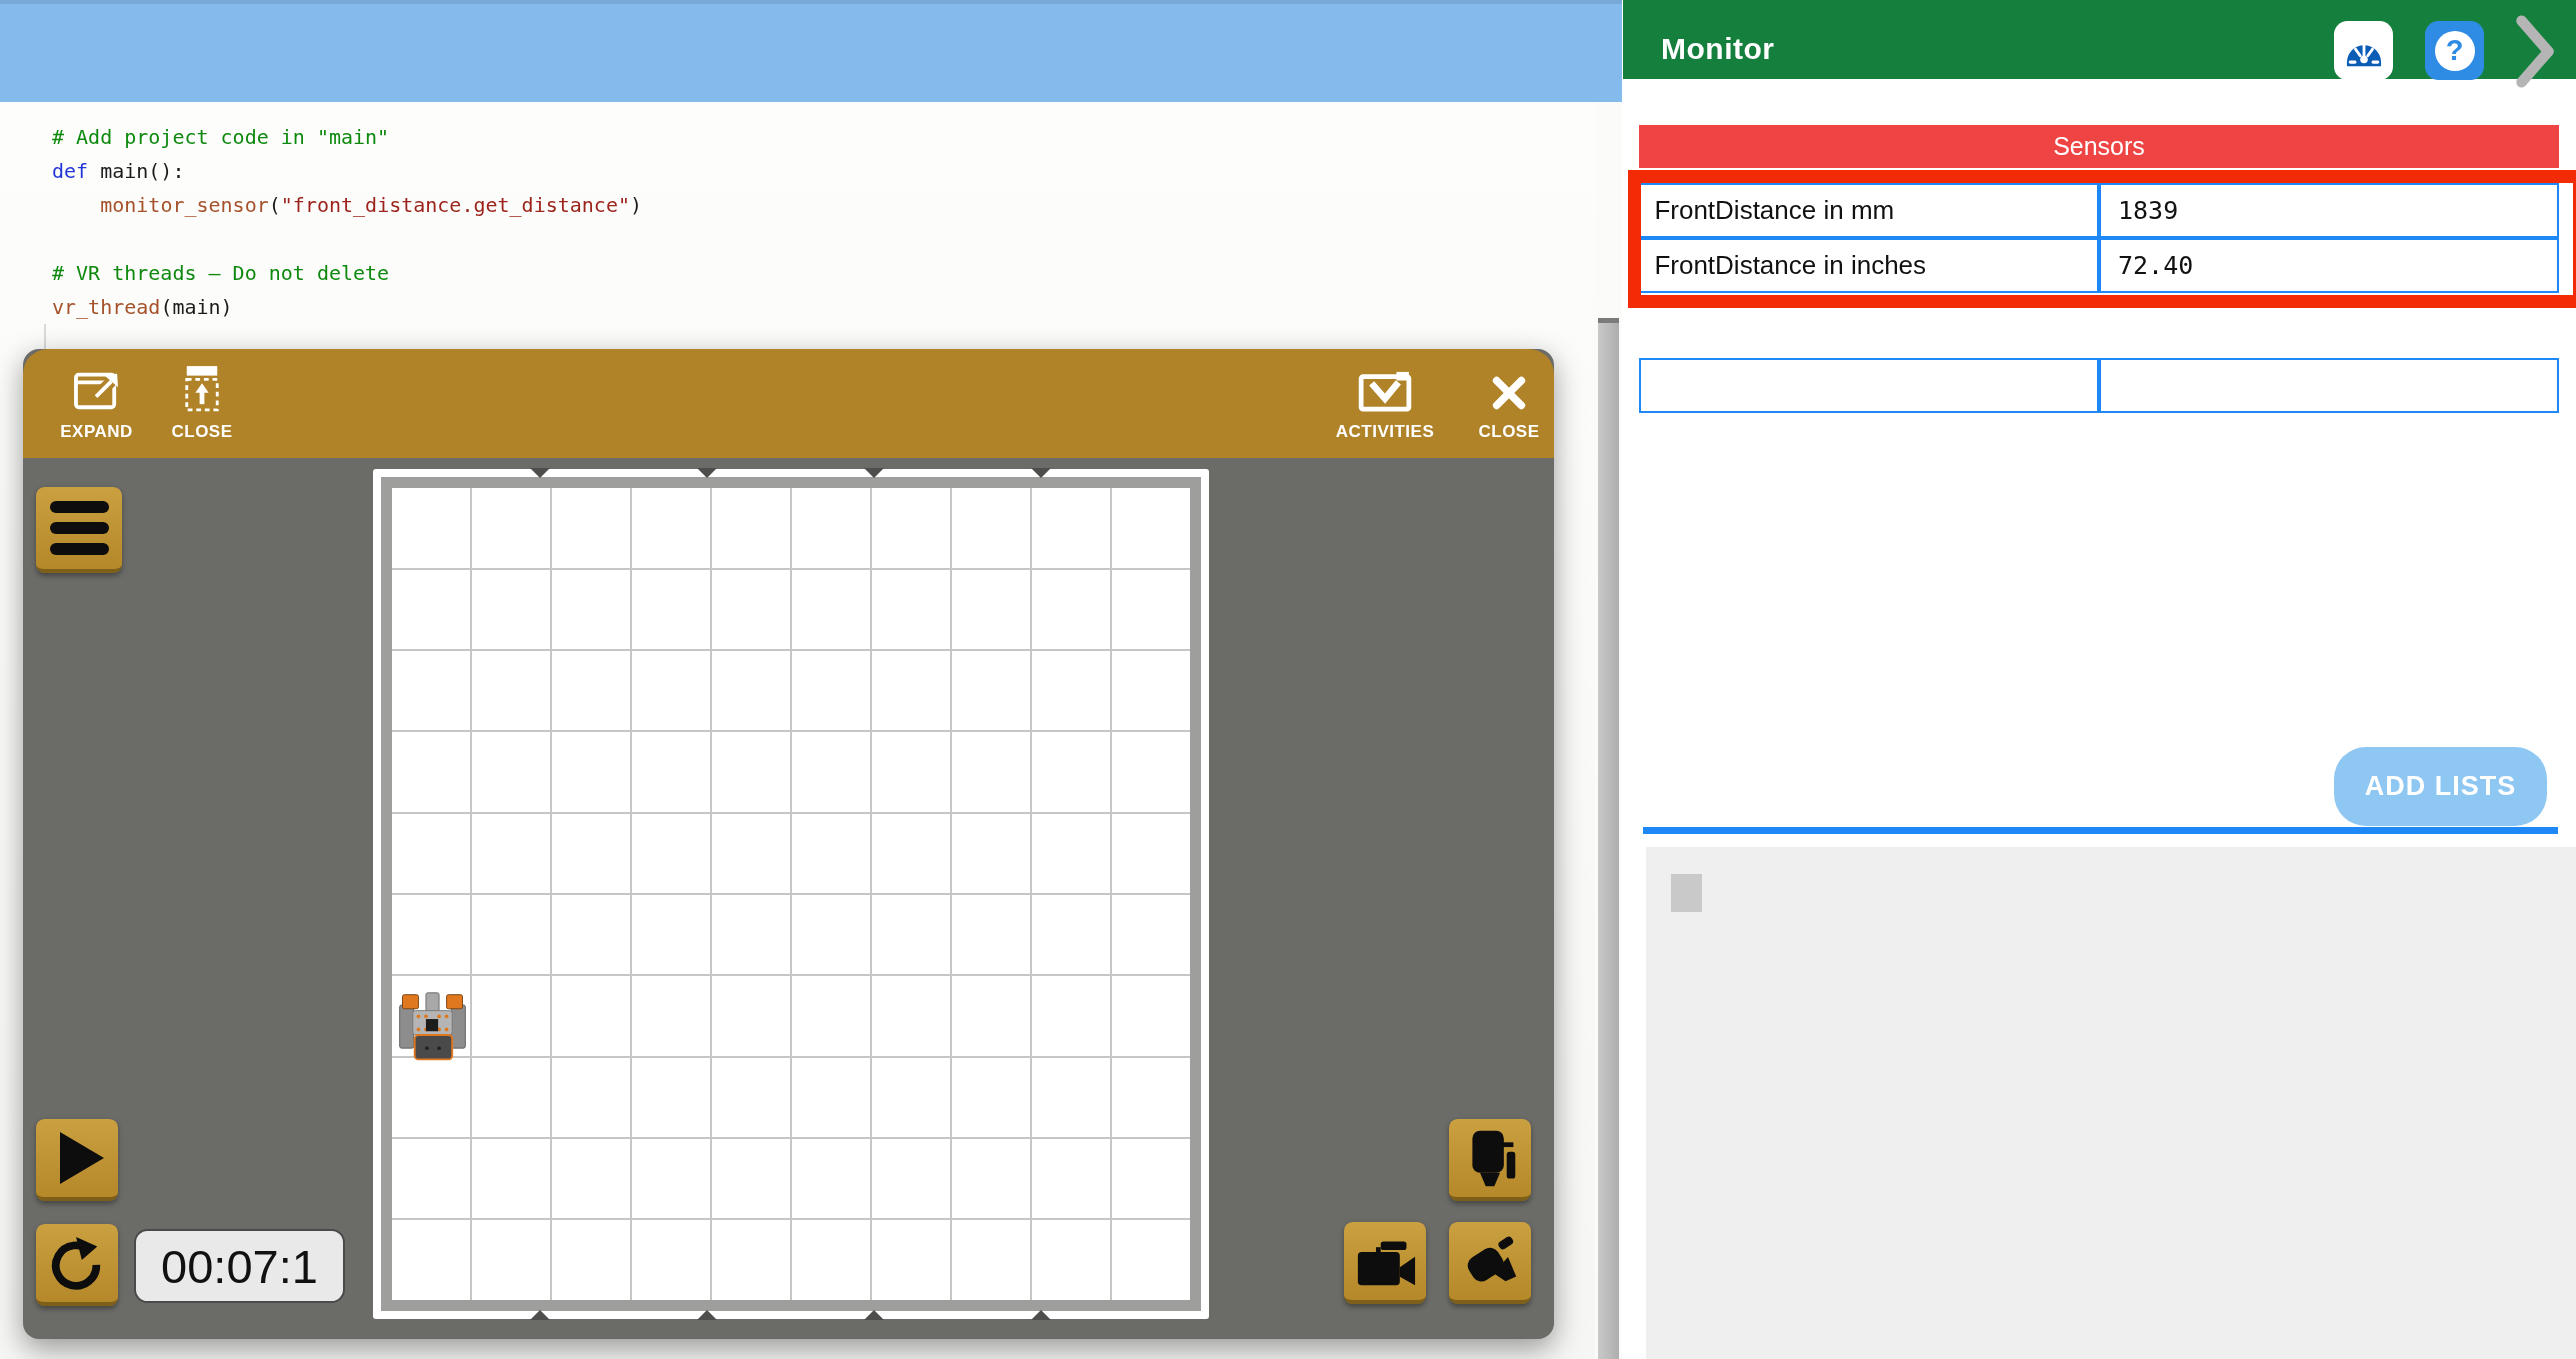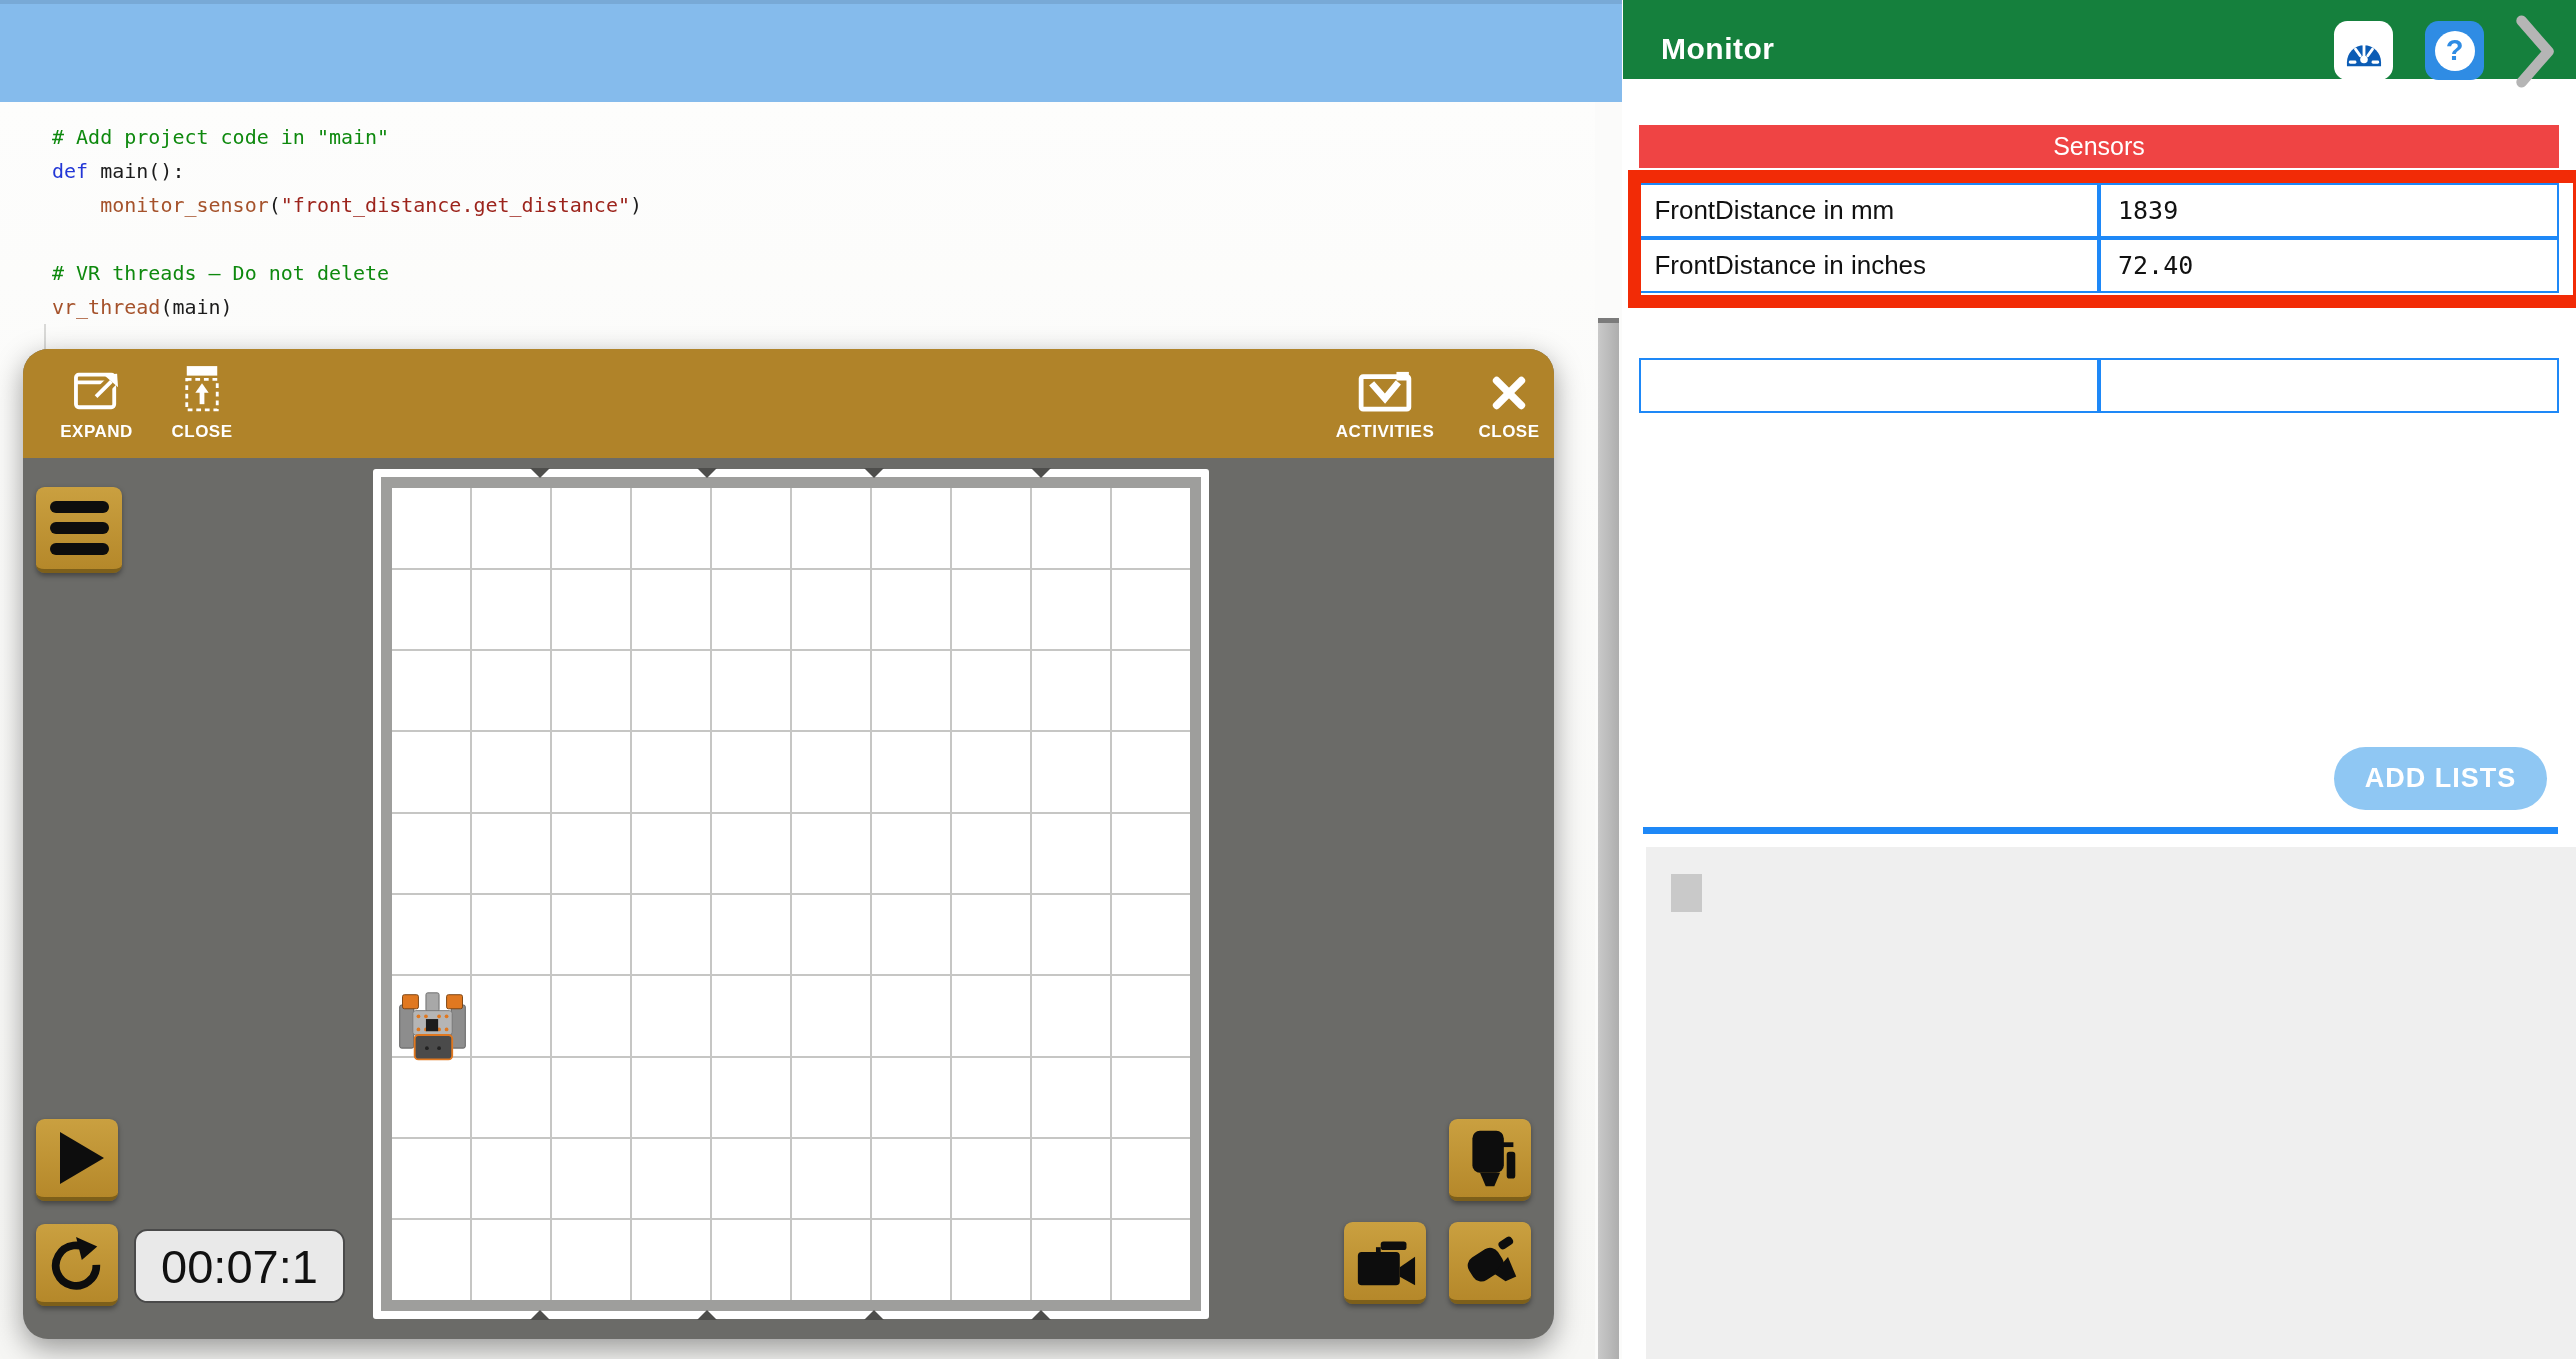--- a/index.html
+++ b/index.html
@@ -51,30 +51,30 @@
   .mon-row + .mon-row { margin-top:0; }
   .mon-cell { display:flex; align-items:center; font-size:26px; color:#111; }
   .mon-cell.label { width:460px; border-right:4.8px solid #1e88f7; padding-left:13.4px; }
   .mon-cell.value { flex:1; padding-left:17px; font-family:"DejaVu Sans Mono", monospace; font-size:25px; }
 
   .vars-row { position:absolute; left:17px; top:358px; width:920px; }
 
   .red-annotation { position:absolute; left:5.7px; top:170px; width:958px; height:138px;
                     border:13.4px solid #f22b06; pointer-events:none; }
 
-  .add-lists { position:absolute; left:712px; top:747px; width:213px; height:63px; border:none;
+  .add-lists { position:absolute; left:712px; top:747px; width:213px; height:79px; border:none;
                border-radius:32px; background:#8fc7f3; color:#ffffff; font-size:27px; font-weight:600;
                letter-spacing:1px; font-family:"Liberation Sans",sans-serif; cursor:pointer; }
   .mon-divider { position:absolute; left:21px; top:827px; width:915px; height:6.7px; background:#1e88f7; }
   .console { position:absolute; left:24px; top:847px; width:930px; height:513px; background:#efefef; }
   .console-chip { position:absolute; left:25px; top:27px; width:31px; height:38px; background:#c9c9c9; }
 
   
   .playground { position:absolute; left:23px; top:349px; width:1531px; height:990px;
-                background:#6b6b68; border-radius:25px; box-shadow:0 9.6px 29px rgba(0,0,0,.38); }
+                background:#6b6b68; border-radius:16px; box-shadow:0 9.6px 29px rgba(0,0,0,.38); }
   .pg-toolbar { position:absolute; left:0; top:0; width:100%; height:109px;
                 background:#b08329; border-radius:25px 25px 0 0; }
   .pg-tool { position:absolute; top:13.4px; background:none; border:none; color:#ffffff; text-align:center;
              font-family:"Liberation Sans",sans-serif; cursor:pointer; }
   .pg-tool .pg-ico { height:50px; display:flex; align-items:flex-end; justify-content:center; }
   .pg-tool .pg-label { margin-top:9.6px; font-size:17px; font-weight:700; letter-spacing:0.5px; }
   .pg-tool.expand { left:21px;  width:105px; }
   .pg-tool.hide   { left:136px; width:86px; }
   .pg-tool.activities { left:1295px; width:134px; }
   .pg-tool.close  { left:1438px; width:96px; }

